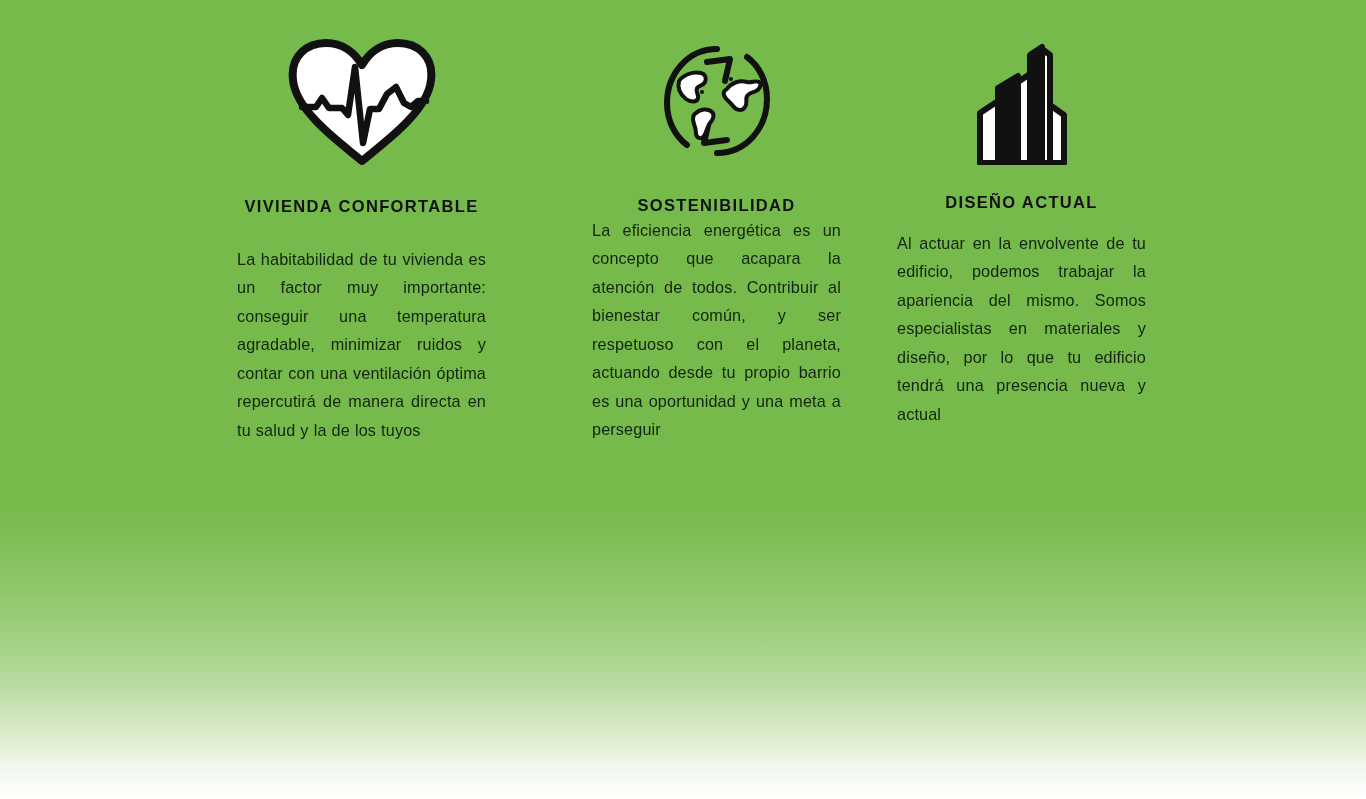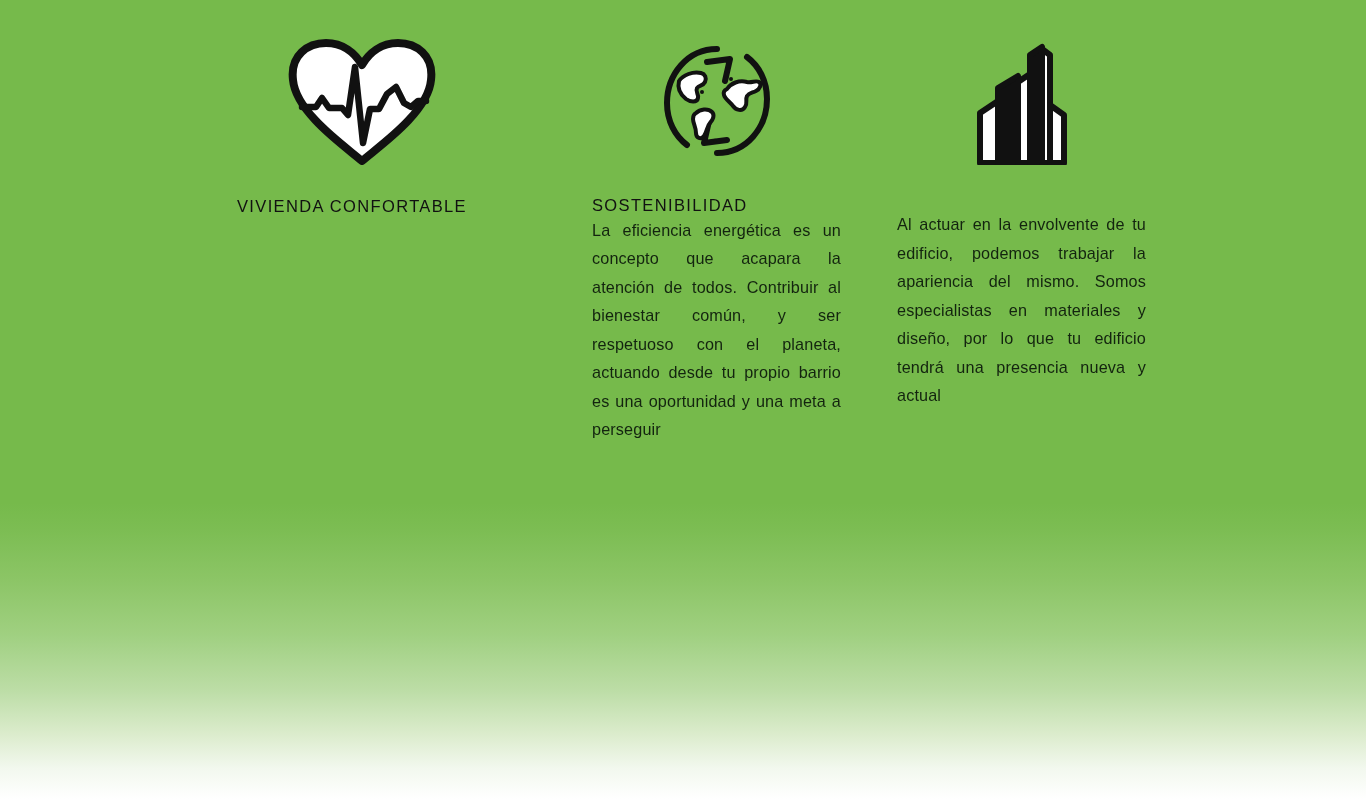--- a/index.html
+++ b/index.html
@@ -53,22 +53,22 @@
     height: 140px;
     display: flex;
     align-items: center;
     justify-content: center;
   }
   .col-1 .icon-wrap { height: 142px; }
   .col-2 .icon-wrap { height: 142px; }
   .col-3 .icon-wrap { height: 140px; }
 
   .heading {
-    text-align: left;
-    font-weight: normal;
+    text-align: center;
+    font-weight: bold;
     font-size: 16.5px;
     letter-spacing: 1.35px;
     color: #111111;
     line-height: 1.2;
     margin: 0;
     white-space: nowrap;
   }
   .col-1 .heading { margin-top: 25px; }
   .col-2 .heading { margin-top: 24px; }
   .col-3 .heading { margin-top: 23px; }
@@ -78,39 +78,40 @@
     text-align-last: left;
     font-size: 16.2px;
     line-height: 28.5px;
     color: #13240f;
     margin: 0;
     letter-spacing: 0.15px;
     word-spacing: 0.4px;
   }
   .col-1 .body-text { margin-top: 28px; }
   .col-2 .body-text { }
-  .col-3 .body-text { margin-top: 40px; }
+  .col-3 .body-text { margin-top: 16px; }
 
   svg { display: block; }
 </style>
 </head>
 <body>
 
 <div id="bg-gradient"></div>
 
 <div id="content">
 
   <div class="col col-1">
     <div class="icon-wrap">
       <svg width="152" height="128" viewBox="0 0 152 128" aria-hidden="true">
         <path d="M76 124 C 60 110, 10 76, 7 43 C 4 18, 22 6, 40 6 C 57 6, 69 16, 76 28 C 83 16, 95 6, 112 6 C 130 6, 148 18, 145 43 C 142 76, 92 110, 76 124 Z" fill="#ffffff" stroke="#111111" stroke-width="8" stroke-linejoin="round"></path>
         <path d="M16 70 L 30 70 L 36 61 L 43 71 L 56 71 L 62 78 L 69 30 L 77 106 L 84 72 L 93 72 L 101 57 L 110 50 L 118 66 L 125 70 L 132 64 L 140 64" fill="none" stroke="#111111" stroke-width="6.5" stroke-linejoin="round" stroke-linecap="round"></path>
       </svg>
     </div>
     <div class="heading">VIVIENDA CONFORTABLE</div>
+    <div class="body-text">La habitabilidad de tu vivienda es un factor muy importante: conseguir una temperatura agradable, minimizar ruidos y contar con una ventilación óptima repercutirá de manera directa en tu salud y la de los tuyos</div>
   </div>
 
   <div class="col col-2">
     <div class="icon-wrap">
       <svg width="124" height="128" viewBox="0 0 124 128" aria-hidden="true">
 
         <path d="M62 12 C 32 12, 12 38, 12 66 C 12 84, 20 99, 32 108" fill="none" stroke="#111111" stroke-width="6" stroke-linecap="round"></path>
 
         <path d="M62 116 C 92 116, 112 90, 112 62 C 112 44, 104 29, 92 20" fill="none" stroke="#111111" stroke-width="6" stroke-linecap="round"></path>
 
@@ -147,16 +148,17 @@
 
         <path d="M42 128 L 42 47 L 54 39 L 54 128 Z" fill="#ffffff" stroke="#111111" stroke-width="6" stroke-linejoin="round"></path>
 
         <path d="M54 128 L 54 20 L 66 12 L 66 128 Z" fill="#111111" stroke="#111111" stroke-width="6" stroke-linejoin="round"></path>
 
         <path d="M66 128 L 66 14 L 74 20 L 74 128 Z" fill="#ffffff" stroke="#111111" stroke-width="6" stroke-linejoin="round"></path>
 
         <path d="M74 128 L 74 70 L 88 80 L 88 128 Z" fill="#ffffff" stroke="#111111" stroke-width="6" stroke-linejoin="round"></path>
       </svg>
     </div>
+    <div class="heading">DISEÑO ACTUAL</div>
     <div class="body-text">Al actuar en la envolvente de tu edificio, podemos trabajar la apariencia del mismo. Somos especialistas en materiales y diseño, por lo que tu edificio tendrá una presencia nueva y actual</div>
   </div>
 
 </div>
 
 </body></html>

